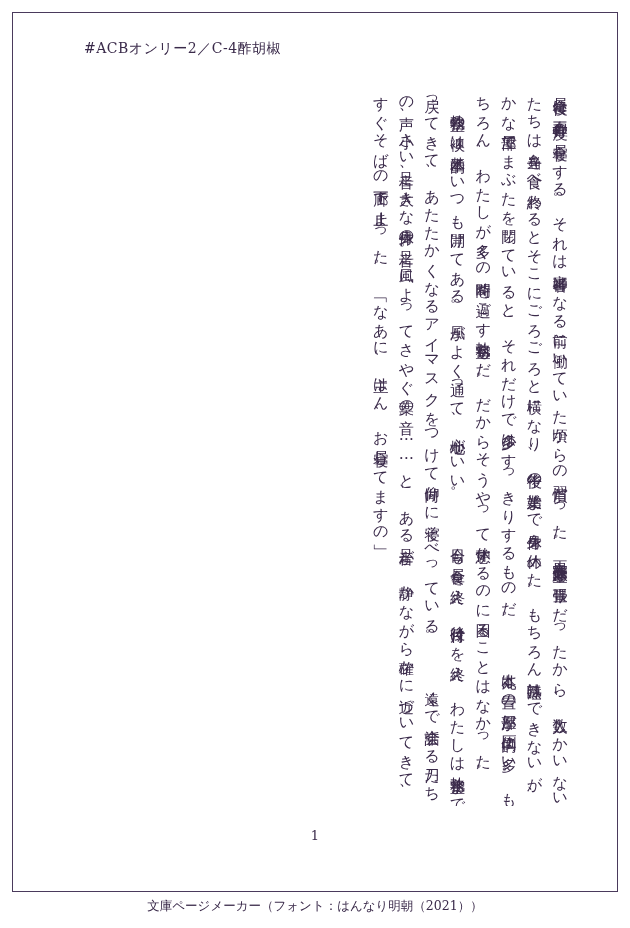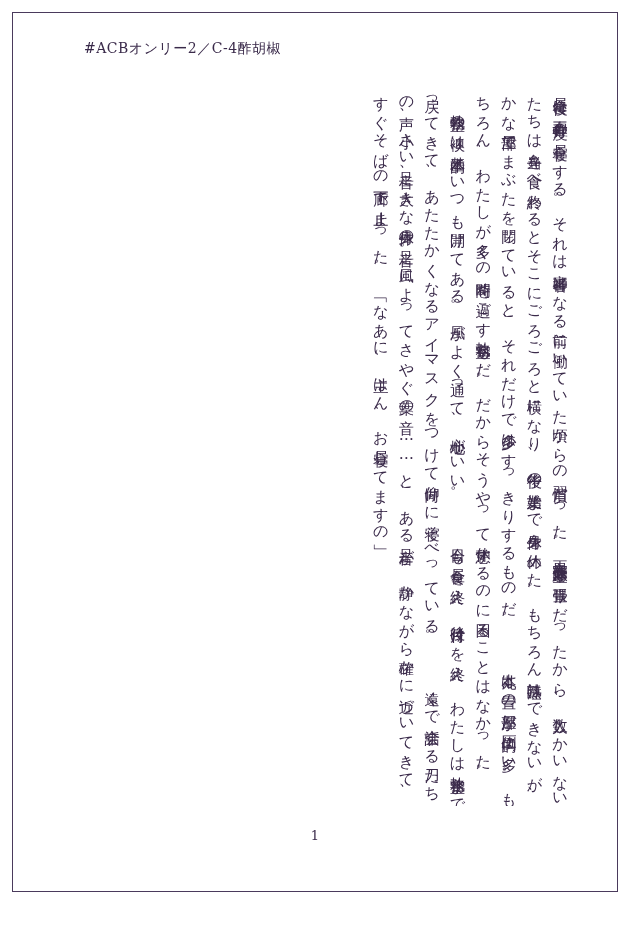--- a/index.html
+++ b/index.html
@@ -98,14 +98,15 @@
       <p>昼食後に十五分程度の昼寝をする。それは審神者になる前に働いていた頃からの習慣だった。更衣室兼休憩室は畳張りだったから、数人しかいない女子たちは弁当を食べ終わるとそこにごろごろと横になり、午後の始業まで身体を休めた。もちろん熟睡はできないが、静かな部屋でまぶたを閉じていると、それだけで多少はすっきりするものだ。
 　本丸は畳の部屋が圧倒的に多い。もちろん、わたしが多くの時間を過ごす執務室もだ。だからそうやって休憩するのに困ることはなかった。
 　執務室の襖は基本的にいつも開けてある。風がよく通って、心地がいい。
 　今日も昼食を終え、後片付けを終え、わたしは執務室まで戻ってきて、あたたかくなるアイマスクをつけて仰向けに寝そべっている。
 　遠くで会話する刀たちの声、小さい足音、大きな身体の足音。風によってさやぐ葉の音。……と、ある足音が、静かながら確かに近づいてきて、すぐそばの廊下で止まった。
 「なあに、主はん、お昼寝してますの」</p>
     </div>
 
   <div class="page-number">1</div>
 
+  <div class="footer">文庫ページメーカー（フォント：はんなり明朝（2021））</div>
 
 </div>
 
 </body></html>

